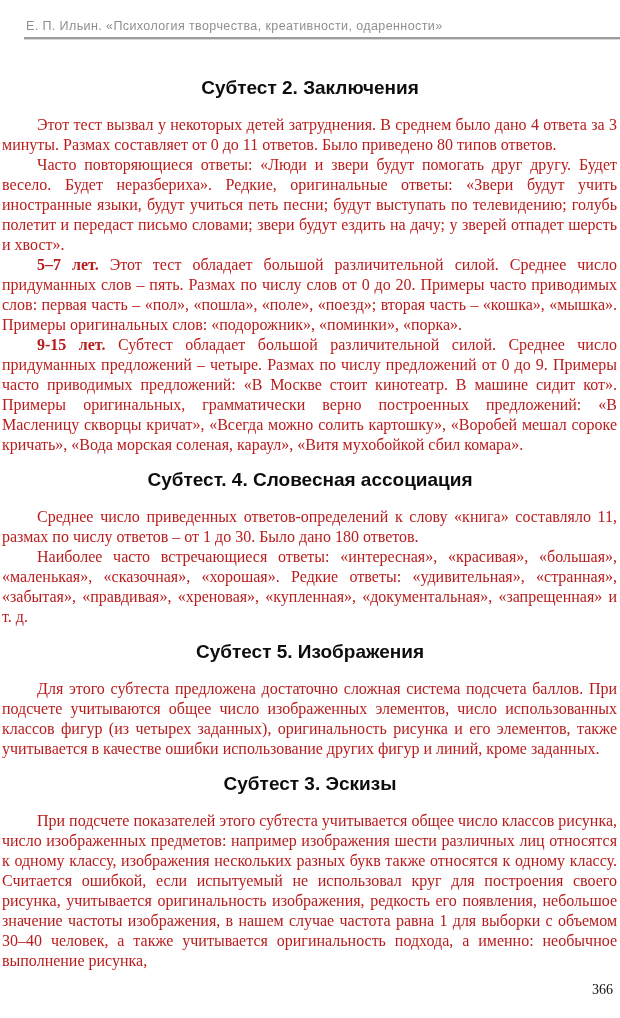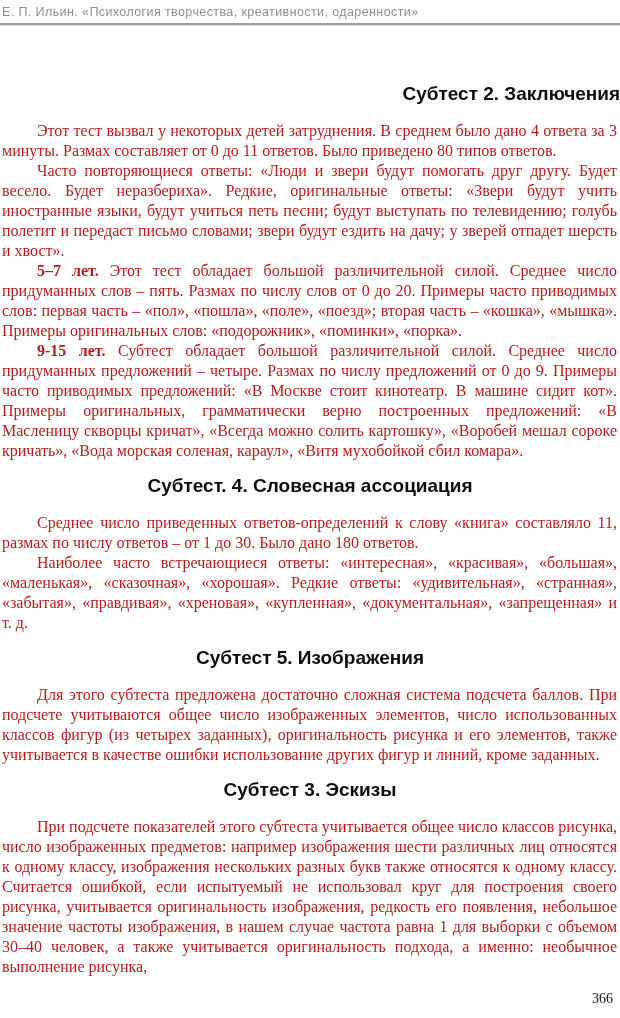--- a/index.html
+++ b/index.html
@@ -14,56 +14,56 @@
     margin: 0 auto;
     background: #ffffff;
     overflow: hidden;
     color: #141414;
   }
   .running-header {
     font-family: "Liberation Sans", "DejaVu Sans", sans-serif;
     font-size: 12.5px;
     letter-spacing: 0.4px;
     color: #8f8f8f;
-    padding: 5px 4px 4px 2px;
+    padding: 19px 4px 4px 2px;
     border-bottom: 2px solid #9c9c9c;
     box-shadow: 0 1px 0 #d9d9d9;
     white-space: nowrap;
     overflow: hidden;
+    margin-left: 24px;
   }
   .section-heading {
     font-family: "Liberation Sans", "DejaVu Sans", sans-serif;
     font-weight: bold;
     font-size: 19px;
     line-height: 22px;
     text-align: center;
     margin: 14px 0 16px 0;
     color: #0d0d0d;
   }
   .section-heading.first {
-    margin-top: 58px;
-    text-align: right;
+    margin-top: 38px;
   }
   .body-par {
     font-family: "Liberation Serif", "DejaVu Serif", serif;
     font-size: 16px;
     line-height: 20px;
     text-align: justify;
     text-indent: 35px;
     margin: 0;
     padding: 0 3px 0 2px;
     color: #b91c1c;
   }
   .lead {
     font-weight: bold;
   }
   .page-number {
     position: absolute;
     right: 7px;
-    bottom: 11px;
+    bottom: 20px;
     font-family: "Liberation Serif", "DejaVu Serif", serif;
     font-size: 14px;
     color: #101010;
   }
 </style>
 </head>
 <body>
 
 <div class="page">
 

